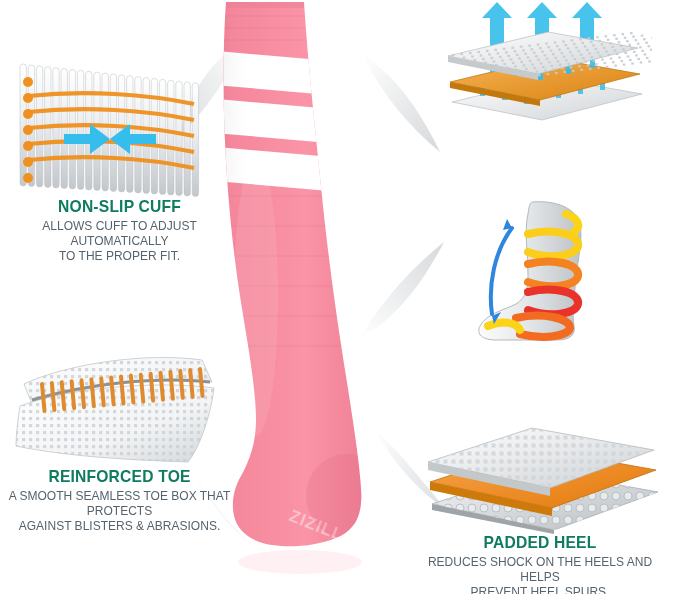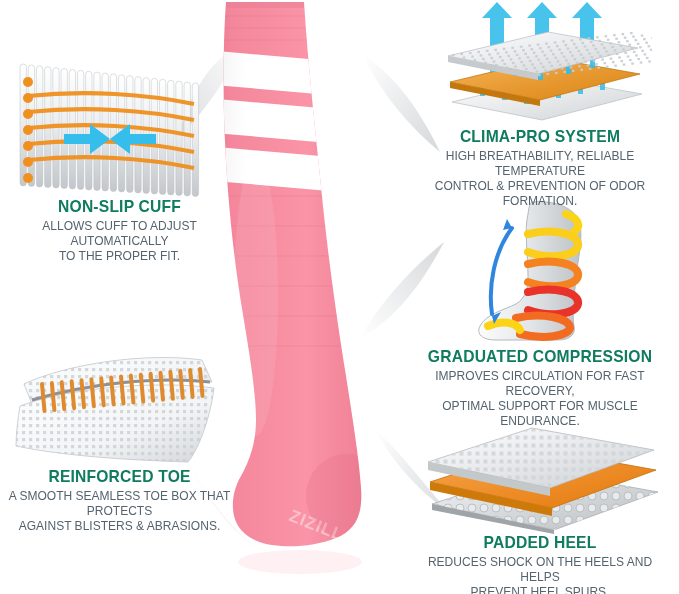--- a/index.html
+++ b/index.html
@@ -585,31 +585,21 @@
       <path d="M10 44 L132 70 L132 78 L10 52 Z" fill="#c3c8cb"></path>
     </svg>
   </div>
 
   <div class="feature" id="feat-cuff">
     <div class="f-title">NON-SLIP CUFF</div>
     <div class="f-body">ALLOWS CUFF TO ADJUST AUTOMATICALLY
 TO THE PROPER FIT.</div>
   </div>
 
-  <div class="feature" id="feat-clima">
-    <div class="f-title">CLIMA-PRO SYSTEM</div>
-    <div class="f-body">HIGH BREATHABILITY, RELIABLE TEMPERATURE
-CONTROL &amp; PREVENTION OF ODOR FORMATION.</div>
-  </div>
-
-  <div class="feature" id="feat-grad">
-    <div class="f-title">GRADUATED COMPRESSION</div>
-    <div class="f-body">IMPROVES CIRCULATION FOR FAST RECOVERY,
-OPTIMAL SUPPORT FOR MUSCLE ENDURANCE.</div>
-  </div>
+
 
   <div class="feature" id="feat-toe">
     <div class="f-title">REINFORCED TOE</div>
     <div class="f-body">A SMOOTH SEAMLESS TOE BOX THAT PROTECTS
 AGAINST BLISTERS &amp; ABRASIONS.</div>
   </div>
 
   <div class="feature" id="feat-heel">
     <div class="f-title">PADDED HEEL</div>
     <div class="f-body">REDUCES SHOCK ON THE HEELS AND HELPS

